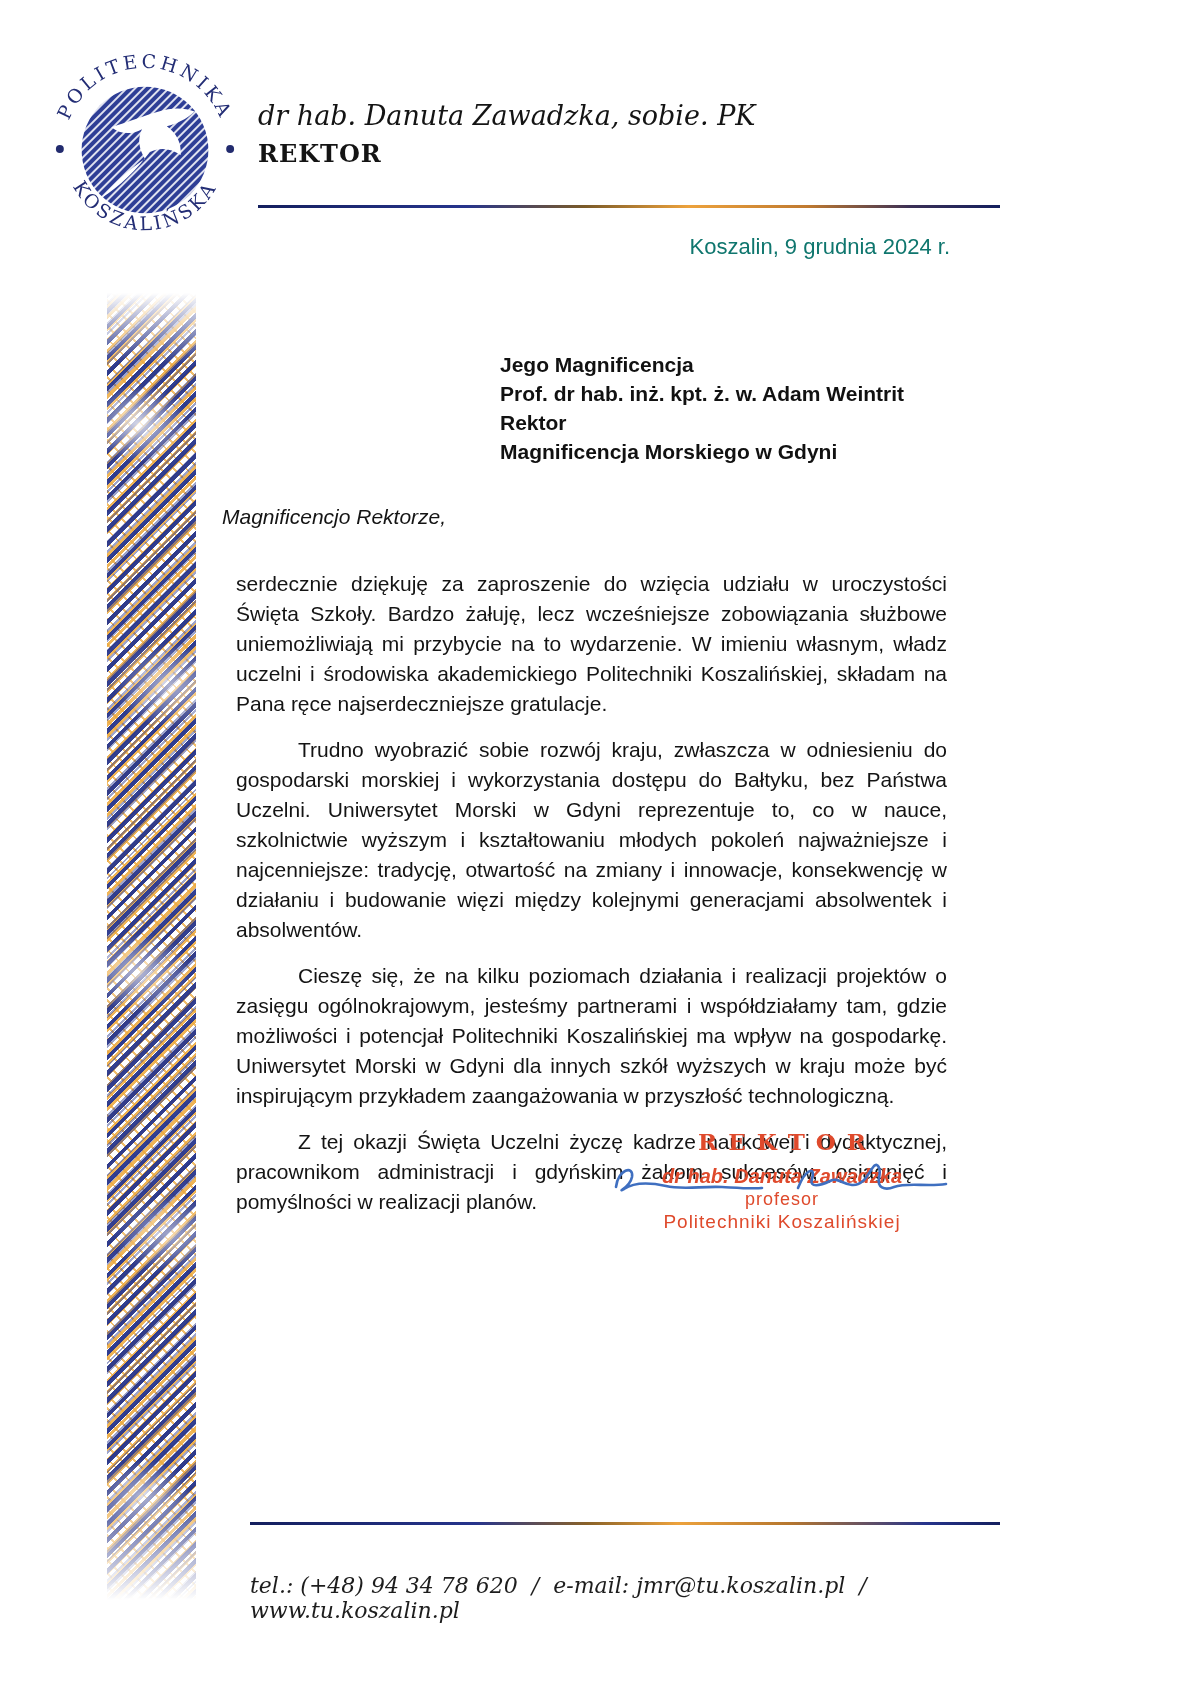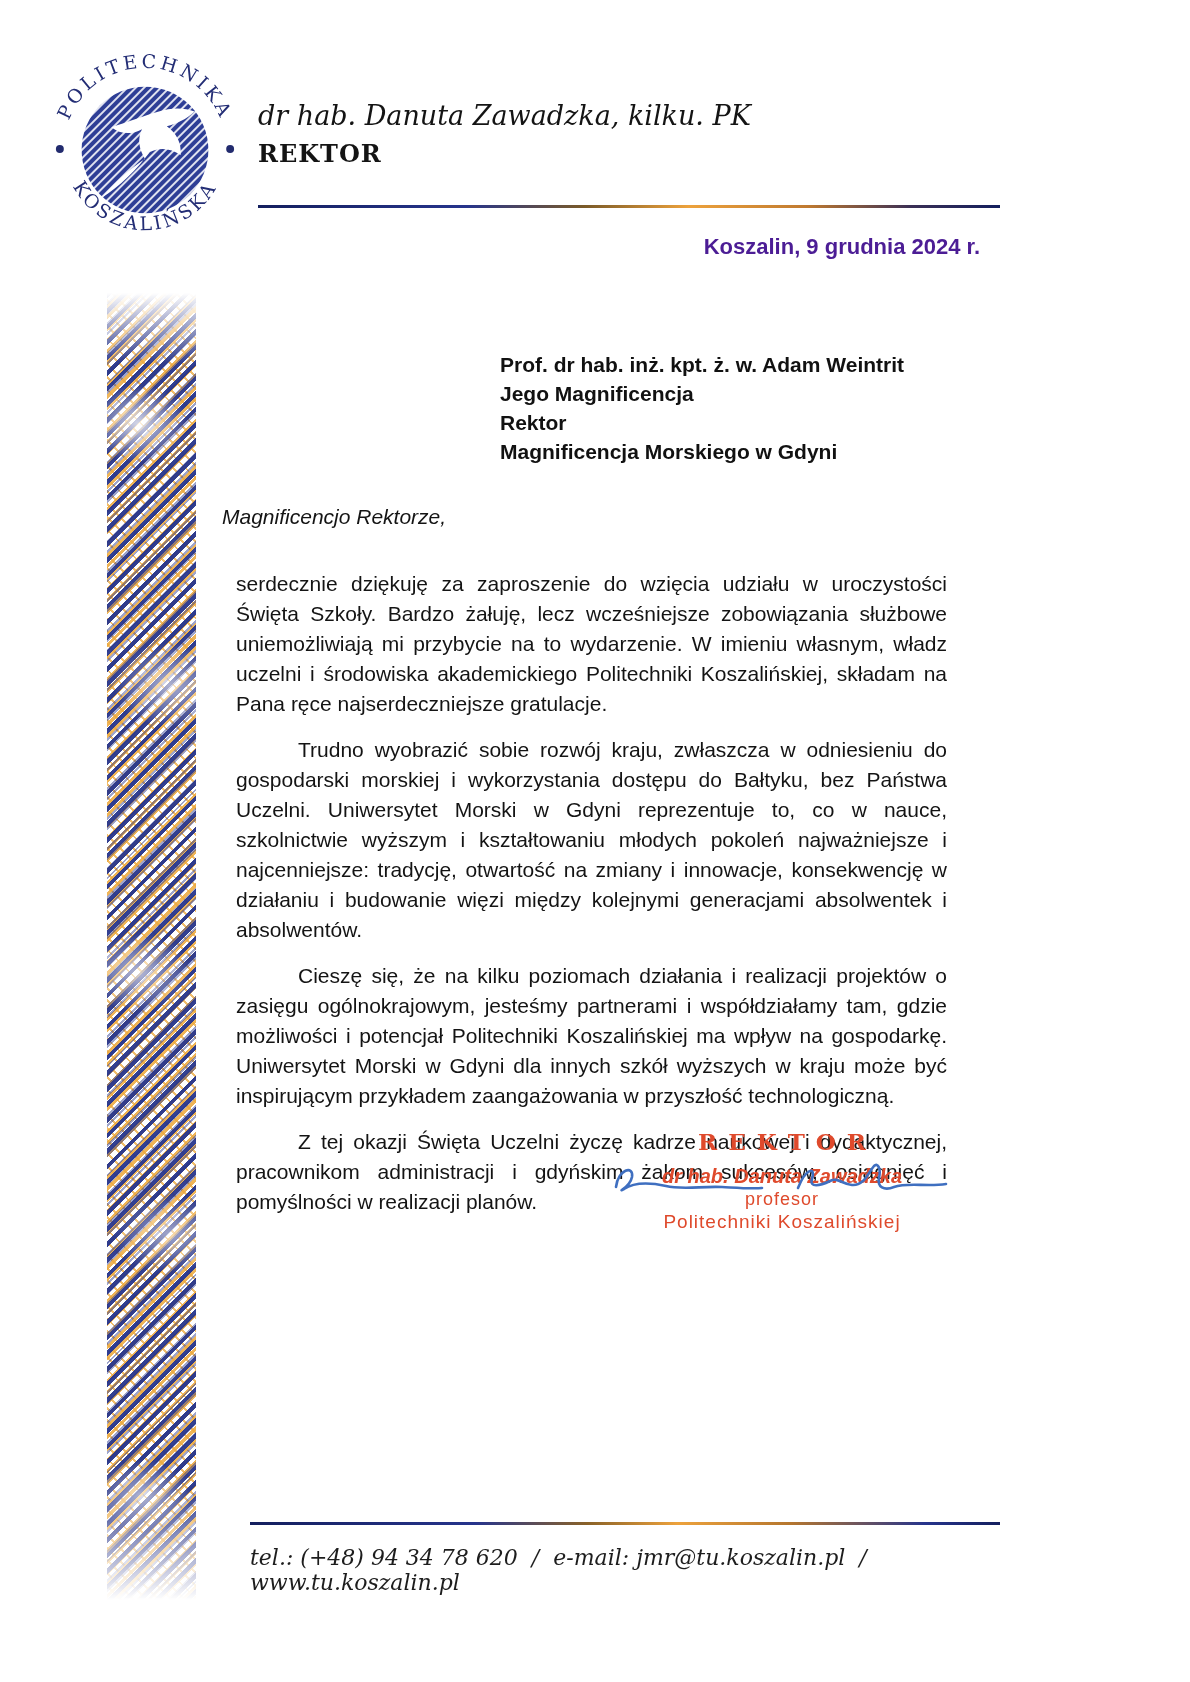--- a/index.html
+++ b/index.html
@@ -26,22 +26,22 @@
     font-weight:bold;font-size:24px;letter-spacing:1px;color:#141414;
     margin-top:8px;
   }
   .header-rule{
     position:absolute;left:258px;top:205px;width:742px;height:3px;
     background:linear-gradient(90deg,#141f5e 0%,#26348c 28%,#7a5a28 44%,#eda23c 58%,#c07a30 74%,#3a2f55 88%,#141f5e 100%);
   }
 
   
   .date-line{
-    position:absolute;top:234px;right:210px;
-    font-size:22px;color:#4c1d95;font-weight:bold;
+    position:absolute;top:234px;right:240px;
+    font-size:22px;color:#0f766e;
   }
 
   
   .strip{
     position:absolute;left:107px;top:293px;width:89px;height:1307px;
     background:
       repeating-linear-gradient(135deg, rgba(40,54,140,.95) 0 4px, rgba(40,54,140,0) 4px 11px),
       repeating-linear-gradient(135deg, rgba(40,54,140,.45) 0 2px, transparent 2px 7px),
       repeating-linear-gradient(45deg,  rgba(235,167,59,.75) 0 2px, transparent 2px 9px),
       repeating-linear-gradient(135deg, rgba(235,167,59,.85) 0 3px, transparent 3px 8px);
@@ -96,21 +96,21 @@
 
   
   .footer-rule{
     position:absolute;left:250px;top:1522px;width:750px;height:3px;
     background:linear-gradient(90deg,#141f5e 0%,#26348c 30%,#8a6228 45%,#eda23c 57%,#b5762e 72%,#26348c 90%,#141f5e 100%);
   }
   .footer{
     position:absolute;left:250px;top:1545px;width:760px;
     font-family:"DejaVu Serif", serif;font-size:22px;color:#1d1d1d;
   }
-  .footer .contact{font-style:italic;margin-top:0;}
+  .footer .contact{font-style:italic;margin-top:28px;}
   .keep-space{white-space:pre-wrap;}
 </style>
 </head>
 <body>
 
 <div class="page">
 
   <div class="logo">
     <svg viewBox="0 0 200 200" width="198" height="198">
       <defs>
@@ -128,32 +128,32 @@
       <text font-family="DejaVu Serif, serif" font-size="19" letter-spacing="3.5" fill="#232d75">
         <textPath href="#arcTop" startOffset="50%" text-anchor="middle">POLITECHNIKA</textPath>
       </text>
       <text font-family="DejaVu Serif, serif" font-size="19" letter-spacing="3" fill="#232d75">
         <textPath href="#arcBottom" startOffset="50%" text-anchor="middle">KOSZALIŃSKA</textPath>
       </text>
     </svg>
   </div>
 
   <div class="header-block">
-    <div class="rector-name">dr hab. Danuta Zawadzka, kilku. PK</div>
+    <div class="rector-name">dr hab. Danuta Zawadzka, sobie. PK</div>
     <div class="rector-title">REKTOR</div>
   </div>
   <div class="header-rule"></div>
 
   <div class="date-line">Koszalin, 9 grudnia 2024 r.</div>
 
   <div class="strip"></div>
 
   <div class="recipient">
+    <div>Jego Magnificencja</div>
     <div>Prof. dr hab. inż. kpt. ż. w. Adam Weintrit</div>
-    <div>Jego Magnificencja</div>
     <div>Rektor</div>
     <div>Magnificencja Morskiego w Gdyni</div>
   </div>
 
   <div class="salutation">Magnificencjo Rektorze,</div>
 
   <div class="letter-body">
     <p>serdecznie dziękuję za zaproszenie do wzięcia udziału w uroczystości Święta Szkoły. Bardzo żałuję, lecz wcześniejsze zobowiązania służbowe uniemożliwiają mi przybycie na to wydarzenie. W imieniu własnym, władz uczelni i środowiska akademickiego Politechniki Koszalińskiej, składam na Pana ręce najserdeczniejsze gratulacje.</p>
     <p class="indent">Trudno wyobrazić sobie rozwój kraju, zwłaszcza w odniesieniu do gospodarski morskiej i wykorzystania dostępu do Bałtyku, bez Państwa Uczelni. Uniwersytet Morski w Gdyni reprezentuje to, co w nauce, szkolnictwie wyższym i kształtowaniu młodych pokoleń najważniejsze i najcenniejsze: tradycję, otwartość na zmiany i innowacje, konsekwencję w działaniu i budowanie więzi między kolejnymi generacjami absolwentek i absolwentów.</p>
     <p class="indent">Cieszę się, że na kilku poziomach działania i realizacji projektów o zasięgu ogólnokrajowym, jesteśmy partnerami i współdziałamy tam, gdzie możliwości i potencjał Politechniki Koszalińskiej ma wpływ na gospodarkę. Uniwersytet Morski w Gdyni dla innych szkół wyższych w kraju może być inspirującym przykładem zaangażowania w przyszłość technologiczną.</p>

